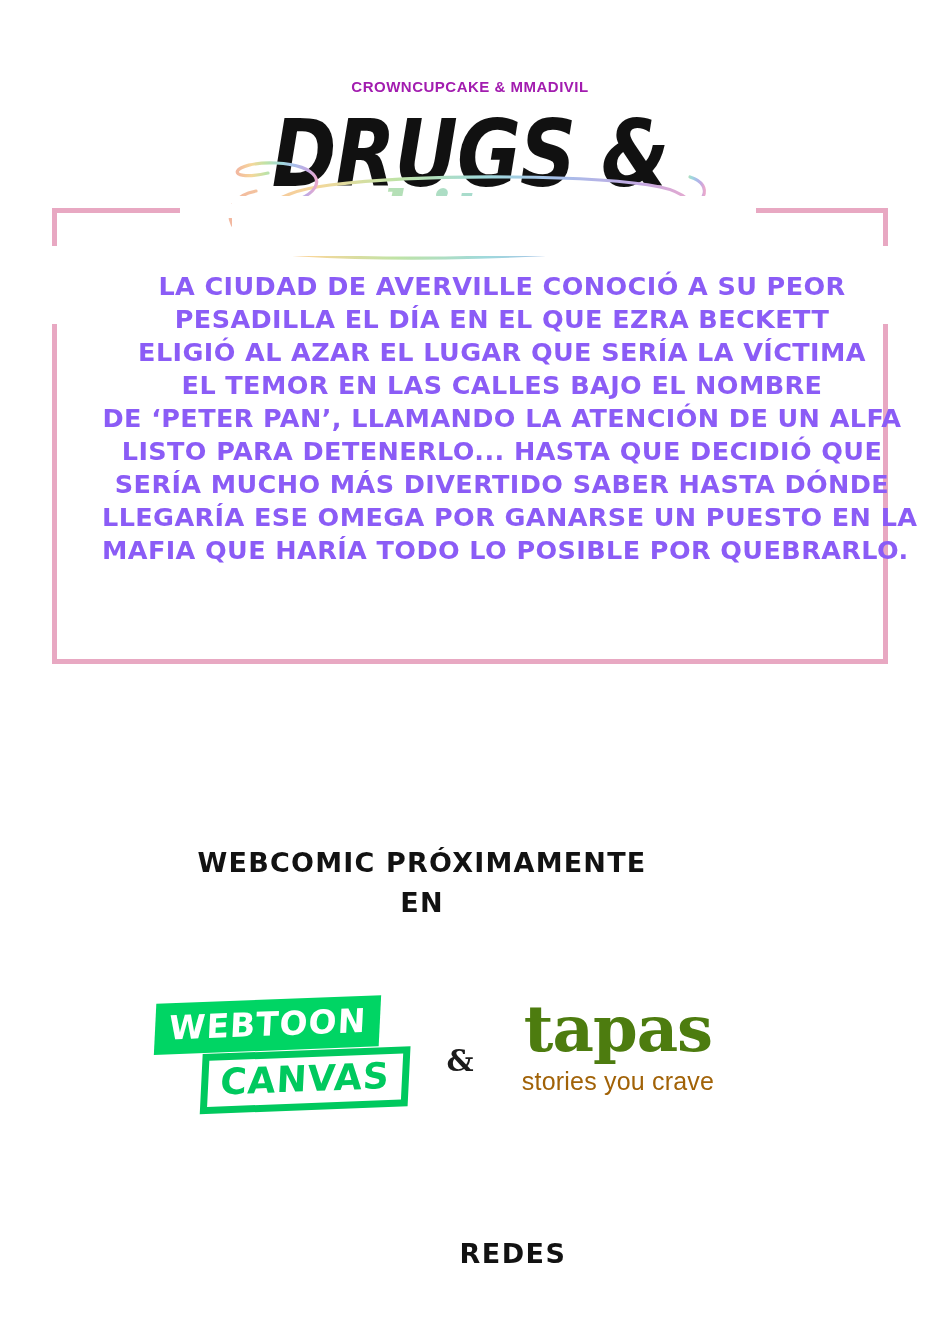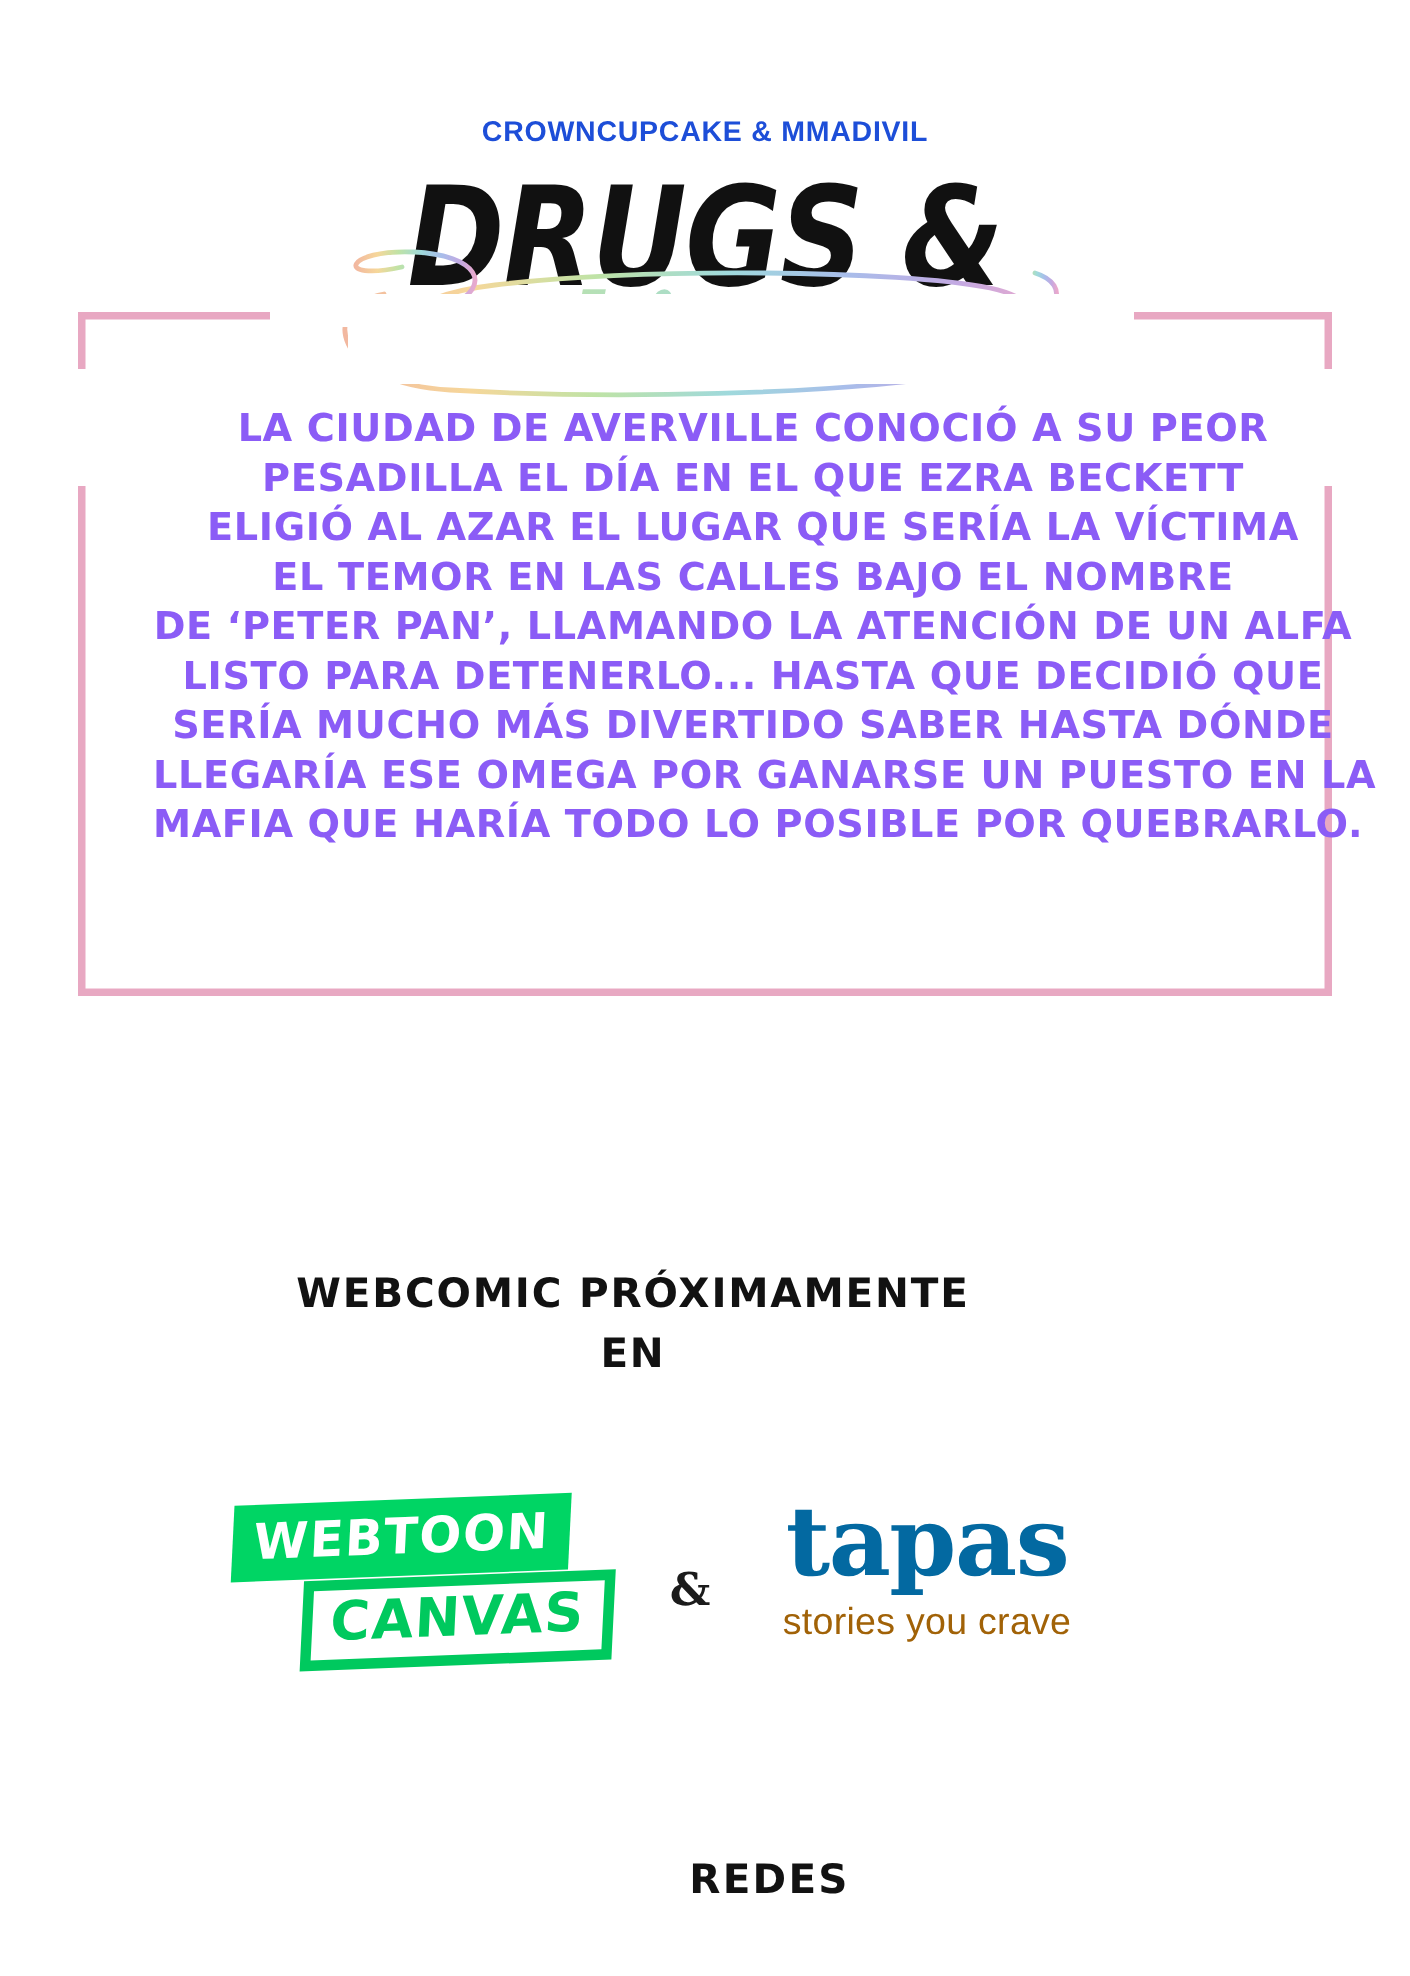--- a/index.html
+++ b/index.html
@@ -20,23 +20,23 @@
   .logo-block {
     position: absolute;
     top: 78px;
     left: 0;
     width: 940px;
     text-align: center;
   }
   .authors {
     font-family: "Liberation Sans", sans-serif;
     font-weight: bold;
-    font-size: 19px;
+    font-size: 15px;
     letter-spacing: 0.5px;
-    color: #1d4ed8;
+    color: #a21caf;
     text-transform: uppercase;
   }
   .title-wrap {
     position: relative;
     height: 150px;
     margin-top: 2px;
   }
   .main-title {
     position: absolute;
     top: 4px;
@@ -203,21 +203,21 @@
     left: 498px;
     top: 8px;
     width: 240px;
     text-align: center;
   }
   .tapas-word {
     font-family: "DejaVu Serif", serif;
     font-weight: bold;
     font-size: 64px;
     letter-spacing: -1px;
-    color: #0369a1;
+    color: #4d7c0f;
     line-height: 72px;
   }
   .tapas-tag {
     font-family: "Liberation Sans", sans-serif;
     font-size: 25px;
     color: #a16207;
     letter-spacing: 0.2px;
     margin-top: 2px;
   }
 

